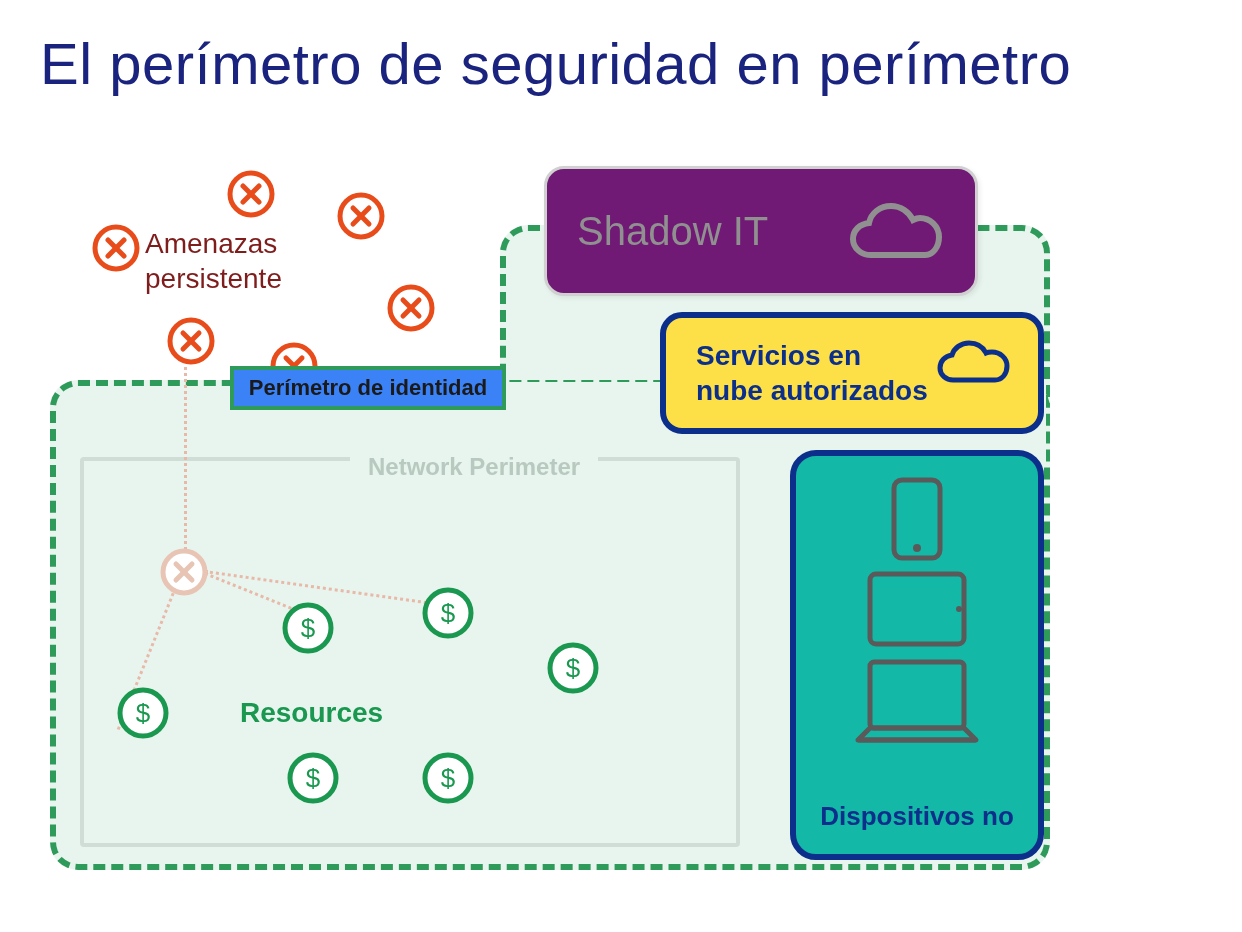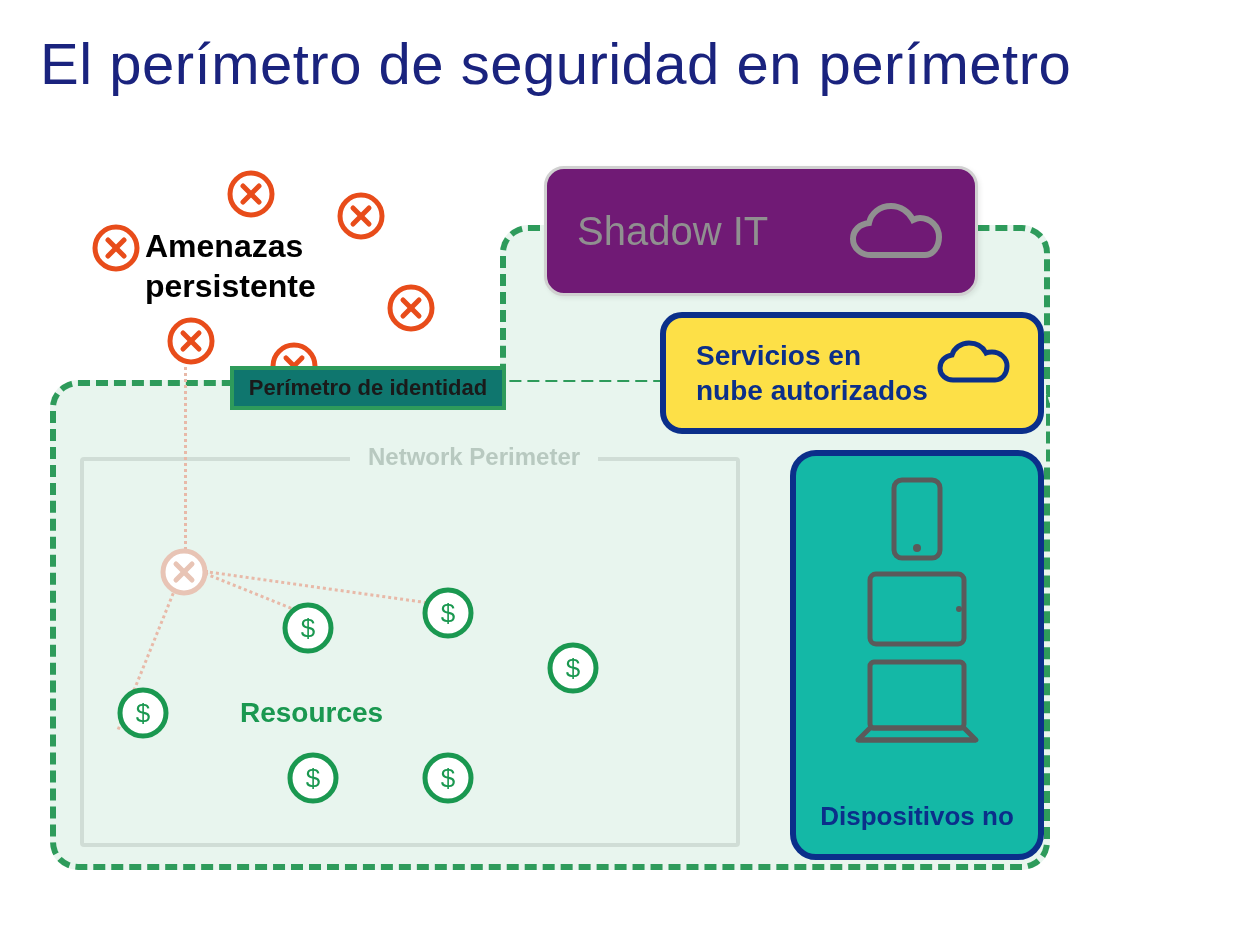--- a/index.html
+++ b/index.html
@@ -55,21 +55,21 @@
       width: 540px;
       height: 80px;
       background: #e8f5ee;
     }
     .identity-label {
       position: absolute;
       top: 216px;
       left: 230px;
       width: 276px;
       height: 44px;
-      background: #0f766e;
+      background: #3b82f6;
       border: 4px solid #2e9b5b;
       display: flex;
       align-items: center;
       justify-content: center;
       font-size: 22px;
       font-weight: bold;
       color: #1a1a1a;
       z-index: 10;
     }
     
@@ -78,21 +78,21 @@
       top: 307px;
       left: 80px;
       width: 660px;
       height: 390px;
       border: 4px solid #d0ddd6;
       border-radius: 4px;
       z-index: 3;
     }
     .network-label {
       position: absolute;
-      top: 293px;
+      top: 303px;
       left: 350px;
       background: #e8f5ee;
       padding: 0 18px;
       font-size: 24px;
       font-weight: bold;
       color: #b8c9c0;
       z-index: 4;
     }
     
     .shadow-it {
@@ -182,23 +182,23 @@
     }
     
     .threat-icon {
       position: absolute;
       z-index: 8;
     }
     .threats-label {
       position: absolute;
       top: 76px;
       left: 145px;
-      font-size: 32px;
-      font-weight: bold;
-      color: #000000;
+      font-size: 28px;
+      font-weight: normal;
+      color: #7f1d1d;
       line-height: 1.25;
       z-index: 8;
     }
     
     .intrusion {
       position: absolute;
       top: 396px;
       left: 158px;
       z-index: 5;
     }

